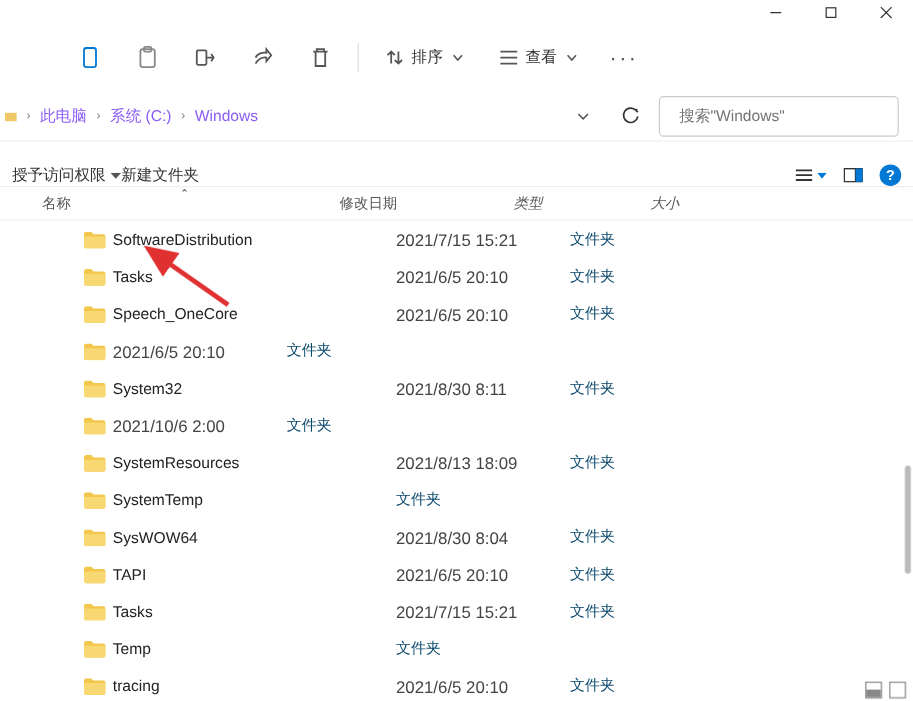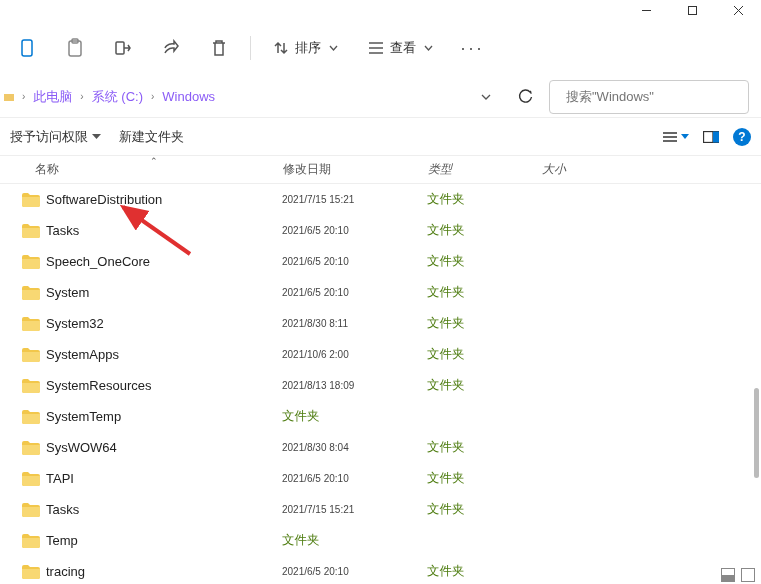--- a/index.html
+++ b/index.html
@@ -4,60 +4,60 @@
 <style>
   * { box-sizing: border-box; margin: 0; padding: 0; }
   body { font-family: "Microsoft YaHei", "Segoe UI", sans-serif; font-size: 13px; color: #333; background: #fff; width: 761px; height: 584px; overflow: hidden; position: relative; }
   
   
   .titlebar { height: 20px; display: flex; justify-content: flex-end; align-items: center; }
   .win-btn { width: 46px; height: 20px; display: flex; align-items: center; justify-content: center; }
   .win-btn svg { display: block; }
   
   
-  .toolbar { height: 56px; display: flex; align-items: center; padding: 0 10px; gap: 14px; }
+  .toolbar { height: 56px; display: flex; align-items: center; padding: 0 10px; gap: 14px; margin-left: 48px; }
   .tool-btn { width: 34px; height: 34px; display: flex; align-items: center; justify-content: center; color: #555; }
   .tool-btn.blue { color: #0078d4; }
   .tool-sep { width: 1px; height: 24px; background: #ddd; }
   .tool-text-btn { display: flex; align-items: center; gap: 6px; color: #333; padding: 4px 8px; }
   .tool-text-btn svg { color: #555; }
   .chev-down { margin-left: 2px; }
   
   
   .addr-row { height: 42px; display: flex; align-items: center; padding: 0 12px 0 0; gap: 10px; border-bottom: 1px solid #eee; }
   .breadcrumb { flex: 1; display: flex; align-items: center; height: 32px; padding-left: 4px; gap: 8px; }
   .crumb { color: #8b5cf6; }
   .crumb-sep { color: #777; font-size: 10px; }
   .bc-dropdown { width: 18px; display: flex; justify-content: center; color: #555; margin-left: auto; margin-right: 8px; }
   .refresh-btn { width: 28px; height: 28px; display: flex; align-items: center; justify-content: center; color: #333; }
   .search-box { width: 200px; height: 34px; border: 1px solid #ccc; border-radius: 4px; display: flex; align-items: center; padding: 0 8px; gap: 8px; color: #777; }
   .search-box input { border: none; outline: none; flex: 1; font-size: 13px; background: transparent; }
   
   
-  .sub-toolbar { height: 38px; display: flex; align-items: center; padding: 0 10px; gap: 18px; border-bottom: 1px solid #eee; }
+  .sub-toolbar { height: 38px; display: flex; align-items: flex-end; padding: 0 10px; border-bottom: 1px solid #eee; }
   .sub-btn { display: flex; align-items: center; gap: 4px; color: #333; }
   .right-icons { margin-left: auto; display: flex; align-items: center; gap: 14px; }
   .icon-btn { display: flex; align-items: center; gap: 4px; color: #333; }
   .help-icon { width: 18px; height: 18px; border-radius: 50%; background: #0078d4; color: #fff; font-size: 12px; display: flex; align-items: center; justify-content: center; font-weight: bold; }
   
   
   .col-headers { height: 28px; display: flex; align-items: center; padding-left: 35px; border-bottom: 1px solid #eee; color: #555; font-size: 12px; position: relative; }
   .col-name { width: 248px; }
   .col-date { width: 145px; }
   .col-type { width: 114px; font-style: italic; }
   .col-size { flex: 1; font-style: italic; }
   .sort-ind { position: absolute; left: 150px; top: 0; color: #555; font-size: 9px; }
   
   
-  .file-list { overflow-y: auto; height: 400px; }
+  .file-list { overflow-y: auto; height: 400px; padding-left: 48px; }
   .file-row { height: 31px; display: flex; align-items: center; padding-left: 22px; }
   .folder-icon { width: 18px; height: 14px; margin-right: 6px; flex-shrink: 0; }
   .file-name { width: 236px; color: #222; font-size: 13px; }
-  .file-date { width: 145px; color: #444; font-size: 10px; }
-  .file-type { width: 114px; color: #4d7c0f; font-size: 12.5px; }
+  .file-date { width: 145px; color: #444; font-size: 14px; }
+  .file-type { width: 114px; color: #0c4a6e; font-size: 12.5px; }
   
   
   .red-arrow { position: absolute; left: 105px; top: 199px; width: 90px; height: 60px; pointer-events: none; z-index: 10; }
   
   
   .scroll-thumb { position: absolute; right: 2px; top: 388px; width: 5px; height: 90px; background: #bbb; border-radius: 3px; }
   
   
   .status-icons { position: absolute; right: 6px; bottom: 2px; display: flex; gap: 6px; }
   .status-icon { width: 14px; height: 14px; border: 1px solid #888; }
@@ -233,39 +233,37 @@
       </svg>
       <div class="file-name">Speech_OneCore</div>
       <div class="file-date">2021/6/5 20:10</div>
       <div class="file-type">文件夹</div>
     </div>
     <div class="file-row">
       <svg class="folder-icon" viewBox="0 0 18 14">
         <path d="M0 2 Q0 0 2 0 L6 0 L8 2 L16 2 Q18 2 18 4 L18 12 Q18 14 16 14 L2 14 Q0 14 0 12 Z" fill="#f2c74b"></path>
         <path d="M0 4 L18 4 L18 12 Q18 14 16 14 L2 14 Q0 14 0 12 Z" fill="#f8d873"></path>
       </svg>
-      <div class="file-name">System</div>
       <div class="file-date">2021/6/5 20:10</div>
       <div class="file-type">文件夹</div>
     </div>
     <div class="file-row">
       <svg class="folder-icon" viewBox="0 0 18 14">
         <path d="M0 2 Q0 0 2 0 L6 0 L8 2 L16 2 Q18 2 18 4 L18 12 Q18 14 16 14 L2 14 Q0 14 0 12 Z" fill="#f2c74b"></path>
         <path d="M0 4 L18 4 L18 12 Q18 14 16 14 L2 14 Q0 14 0 12 Z" fill="#f8d873"></path>
       </svg>
       <div class="file-name">System32</div>
       <div class="file-date">2021/8/30 8:11</div>
       <div class="file-type">文件夹</div>
     </div>
     <div class="file-row">
       <svg class="folder-icon" viewBox="0 0 18 14">
         <path d="M0 2 Q0 0 2 0 L6 0 L8 2 L16 2 Q18 2 18 4 L18 12 Q18 14 16 14 L2 14 Q0 14 0 12 Z" fill="#f2c74b"></path>
         <path d="M0 4 L18 4 L18 12 Q18 14 16 14 L2 14 Q0 14 0 12 Z" fill="#f8d873"></path>
       </svg>
-      <div class="file-name">SystemApps</div>
       <div class="file-date">2021/10/6 2:00</div>
       <div class="file-type">文件夹</div>
     </div>
     <div class="file-row">
       <svg class="folder-icon" viewBox="0 0 18 14">
         <path d="M0 2 Q0 0 2 0 L6 0 L8 2 L16 2 Q18 2 18 4 L18 12 Q18 14 16 14 L2 14 Q0 14 0 12 Z" fill="#f2c74b"></path>
         <path d="M0 4 L18 4 L18 12 Q18 14 16 14 L2 14 Q0 14 0 12 Z" fill="#f8d873"></path>
       </svg>
       <div class="file-name">SystemResources</div>
       <div class="file-date">2021/8/13 18:09</div>

